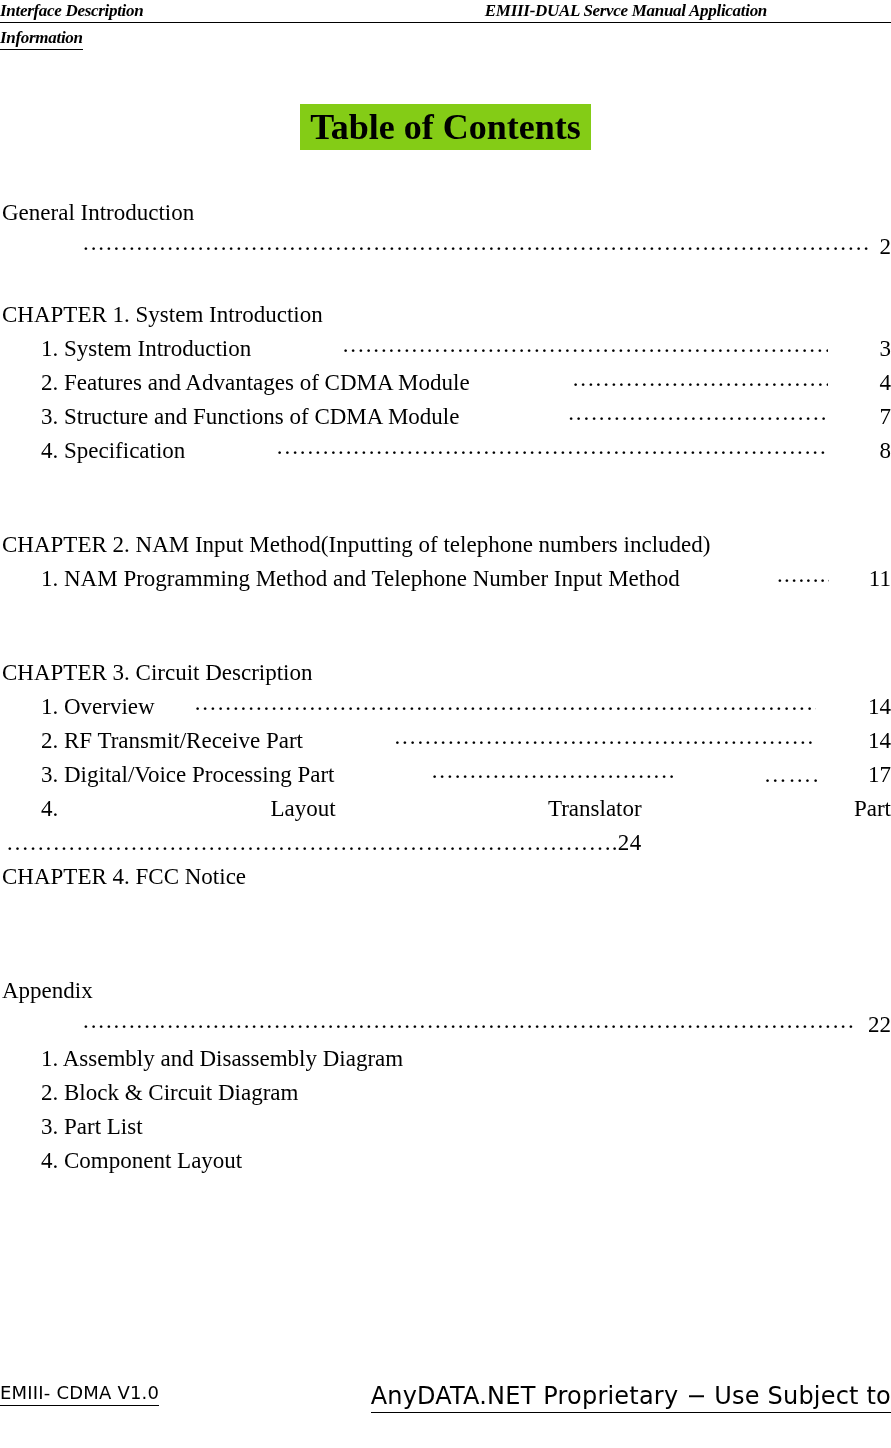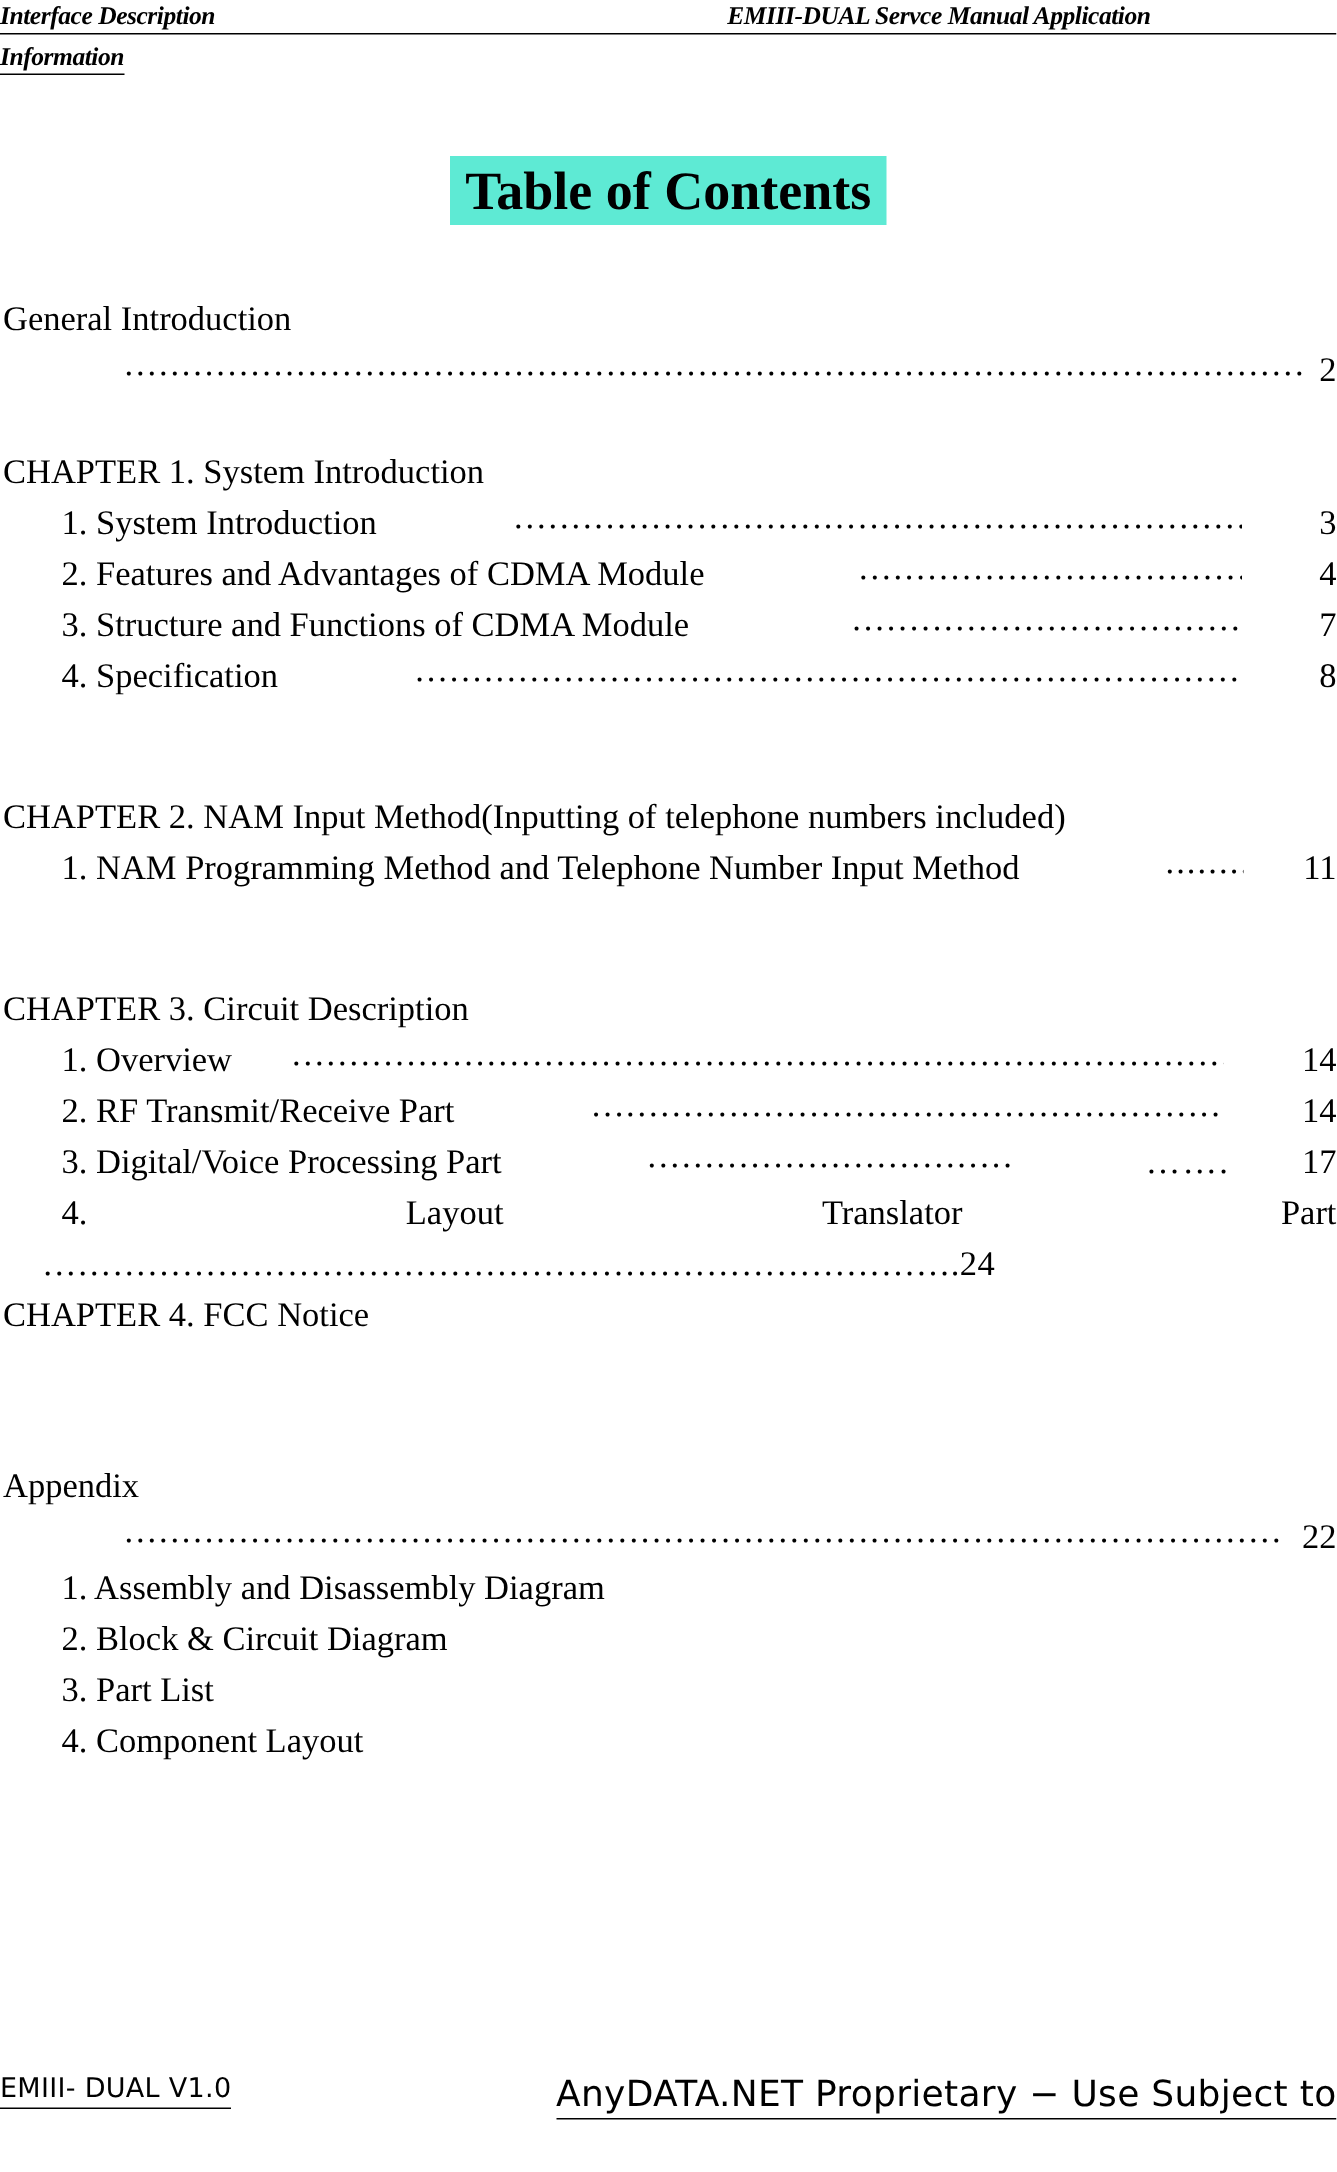--- a/index.html
+++ b/index.html
@@ -78,21 +78,21 @@
   
   .doc-title-wrap {
     position: absolute;
     left: 0;
     top: 104px;
     width: 891px;
     text-align: center;
   }
   .doc-title {
     display: inline-block;
-    background: #5eead4;
+    background: #84cc16;
     font-weight: bold;
     font-size: 36px;
     line-height: 46px;
     padding: 0 10px;
     letter-spacing: 0px;
   }
 
   
   .toc {
     position: absolute;
@@ -172,21 +172,21 @@
     line-height: 34px;
     padding-left: 41px;
     padding-right: 0px;
     white-space: nowrap;
   }
   .spread-line > span { flex: 0 0 auto; }
 
   .ellipsis-line {
     font-size: 23px;
     line-height: 34px;
-    padding-left: 28px;
+    padding-left: 6px;
     white-space: nowrap;
     letter-spacing: 0.3px;
   }
 
   
   .run-foot {
     position: absolute;
     left: 0;
     top: 1382px;
     width: 891px;
@@ -357,19 +357,19 @@
       <span class="toc-text">3. Part List</span>
     </div>
     <div class="toc-line indent">
       <span class="toc-text">4. Component Layout</span>
     </div>
 
   </div>
 
   <div class="run-foot">
     <div class="run-foot-row">
-      <span class="run-foot-left">EMIII- DUAL  V1.0</span>
+      <span class="run-foot-left">EMIII- CDMA  V1.0</span>
       <span class="run-foot-right">AnyDATA.NET  Proprietary  −   Use  Subject  to</span>
     </div>
     <span class="run-foot-cont">Restrictions</span>
   </div>
 
 </div>
 
 </body></html>

